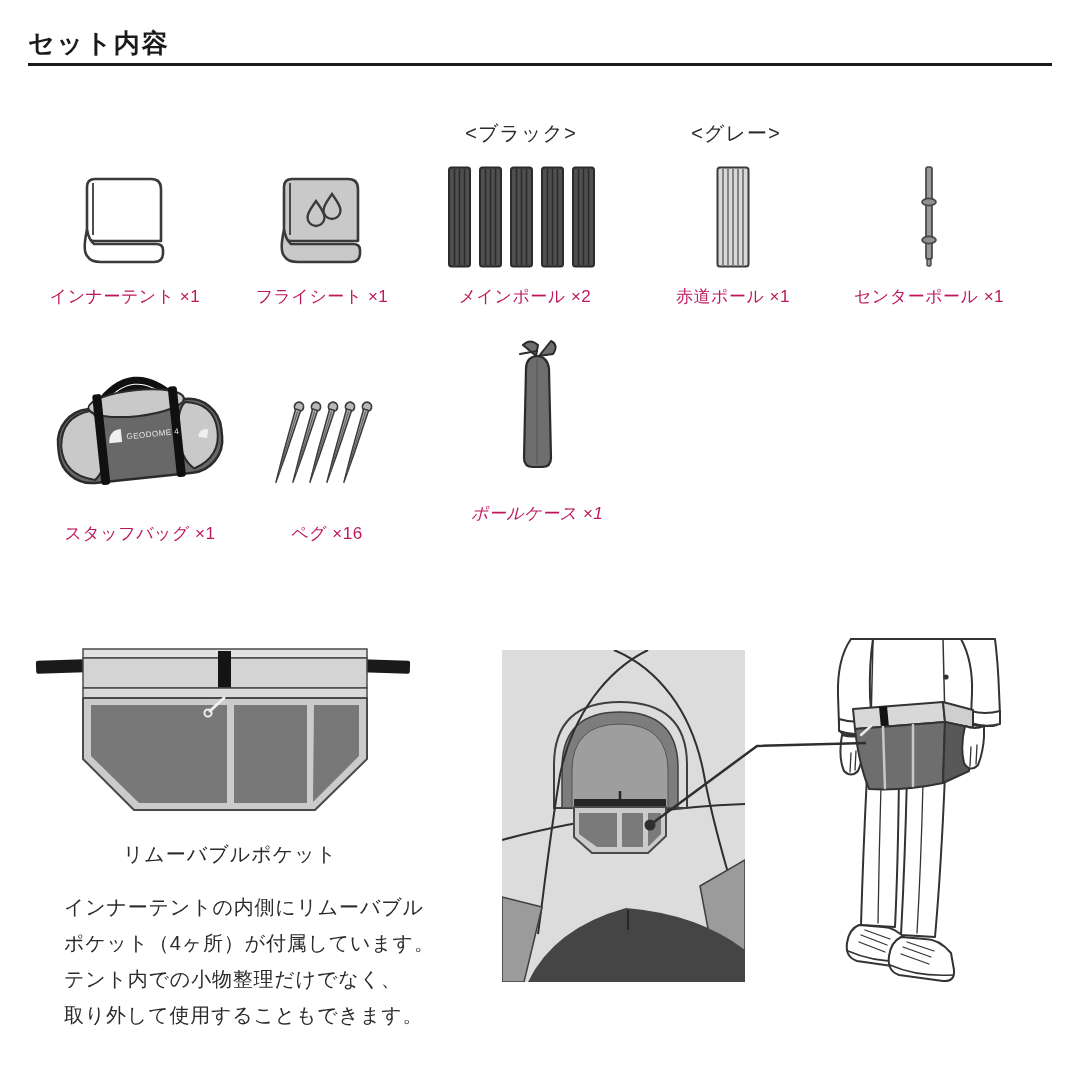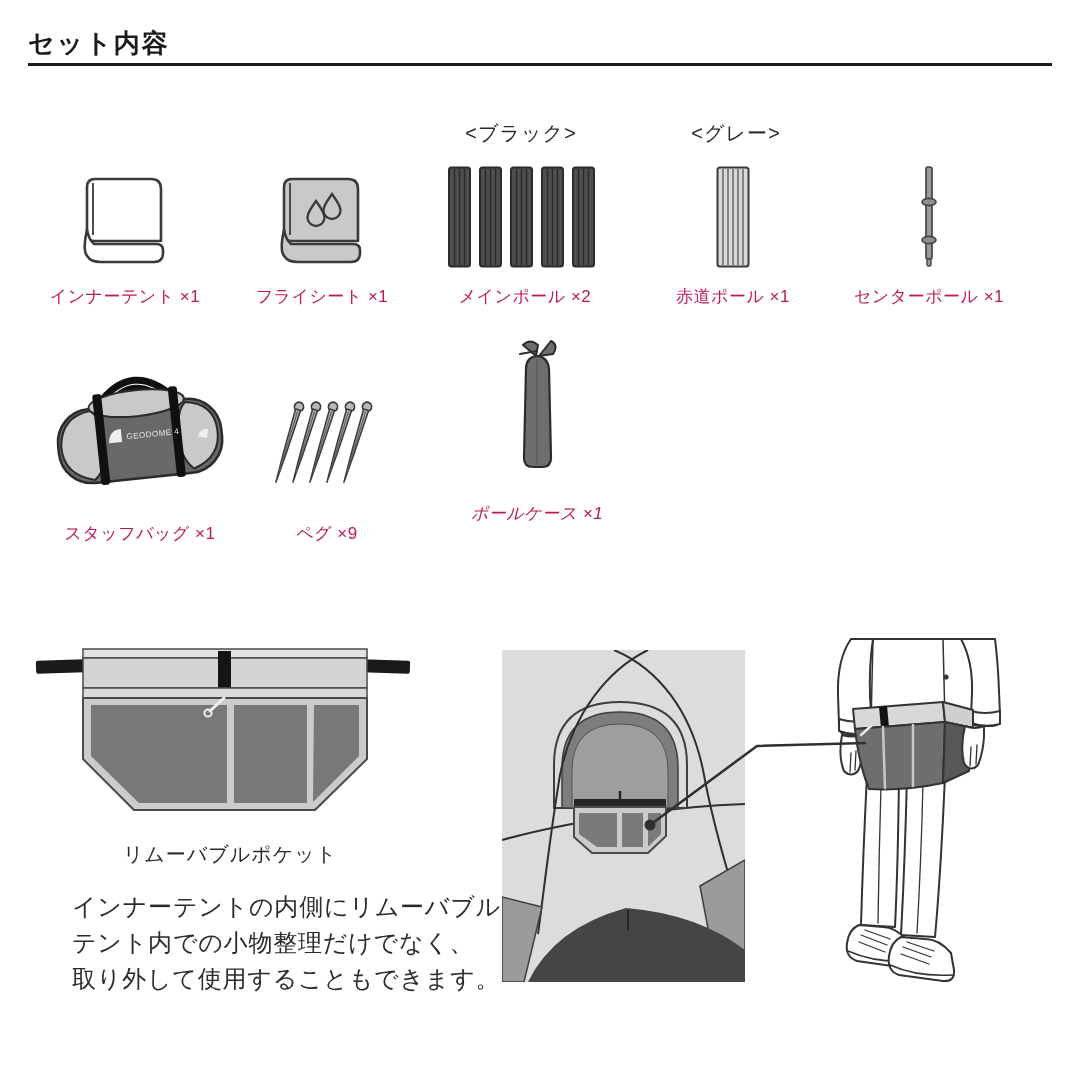--- a/index.html
+++ b/index.html
@@ -20,21 +20,21 @@
   .r2 .iconbox{height:136px;}
   .item-label{font-size:17px;letter-spacing:0.5px;white-space:nowrap;color:#be185d;}
   .r1 .item-label{margin-top:17px;}
   .r2 .item-label{margin-top:28px;}
   .variant{position:absolute;top:120px;width:200px;text-align:center;font-size:20px;
     letter-spacing:1px;color:#2b2b2b;font-family:Liberation Mono, monospace;}
   .pocket-caption{
     position:absolute;left:80px;top:841px;width:300px;text-align:center;
     font-size:20px;letter-spacing:1px;color:#2b2b2b;
   }
-  .pocket-desc{position:absolute;left:72px;top:889px;font-size:24px;color:#2b2b2b;}
+  .pocket-desc{position:absolute;left:64px;top:889px;font-size:20px;color:#2b2b2b;}
   .pocket-desc .dline{height:36px;line-height:36px;letter-spacing:0.8px;white-space:nowrap;}
   .abs{position:absolute;}
   svg{display:block;}
 </style>
 </head>
 <body>
 
 <div class="stage">
 
   <div class="page-title">セット内容</div>
@@ -161,21 +161,21 @@
             <path d="M10 14 V78" stroke="#5a5a5a" stroke-width="1"></path>
           </g>
           <g transform="translate(70,0) rotate(17 10 50)">
             <circle cx="10" cy="9" r="4.6" fill="#b8b8b8" stroke="#3a3a3a" stroke-width="1.7"></circle>
             <path d="M7.4 12 h5.2 L11.4 58 L10 88 L8.6 58 Z" fill="#a9a9a9" stroke="#3a3a3a" stroke-width="1.5" stroke-linejoin="round"></path>
             <path d="M10 14 V78" stroke="#5a5a5a" stroke-width="1"></path>
           </g>
         </g>
       </svg>
     </div>
-    <div class="item-label">ペグ ×9</div>
+    <div class="item-label">ペグ ×16</div>
   </div>
 
   <div class="cell r2" style="left:427px;top:338px;width:220px;font-style:italic;">
     <div class="iconbox">
       <svg width="48" height="136" viewBox="0 0 48 136">
         <path d="M23 18 L10 7 Q17 0 25 7 Z" fill="#6e6e6e" stroke="#2b2b2b" stroke-width="2" stroke-linejoin="round"></path>
         <path d="M26 18 L38 3 Q46 7 40 16 Z" fill="#6e6e6e" stroke="#2b2b2b" stroke-width="2" stroke-linejoin="round"></path>
         <path d="M7 16 L24 13" fill="none" stroke="#2b2b2b" stroke-width="2" stroke-linecap="round"></path>
         <path d="M13 31 Q13 19 24 18 Q35 19 36 31 L38 120 Q38 129 29 129 L20 129 Q11 129 11 120 Z" fill="#6e6e6e" stroke="#2b2b2b" stroke-width="2.2" stroke-linejoin="round"></path>
         <path d="M24 21 V126" stroke="#5c5c5c" stroke-width="1.5"></path>
@@ -199,20 +199,21 @@
       <path d="M286 62 H331 V113 L285 159 Z" fill="#787878"></path>
       <path d="M182 68 L196 55" stroke="#efefef" stroke-width="3" stroke-linecap="round"></path>
       <circle cx="180" cy="70" r="3.6" fill="none" stroke="#efefef" stroke-width="2"></circle>
     </svg>
   </div>
 
   <div class="pocket-caption">リムーバブルポケット</div>
 
   <div class="pocket-desc">
     <div class="dline">インナーテントの内側にリムーバブル</div>
+    <div class="dline">ポケット（4ヶ所）が付属しています。</div>
     <div class="dline">テント内での小物整理だけでなく、</div>
     <div class="dline">取り外して使用することもできます。</div>
   </div>
 
   <div class="abs" style="left:502px;top:650px;">
     <svg width="243" height="332" viewBox="0 0 243 332">
       <rect x="0" y="0" width="243" height="332" fill="#dcdcdc"></rect>
       <path d="M0 190 C 80 168 180 156 243 154" fill="none" stroke="#2f2f2f" stroke-width="2"></path>
 
       <path d="M52 158 V115 Q52 52 118 52 Q185 52 185 115 V158 Z" fill="#dcdcdc" stroke="#3f3f3f" stroke-width="2"></path>

